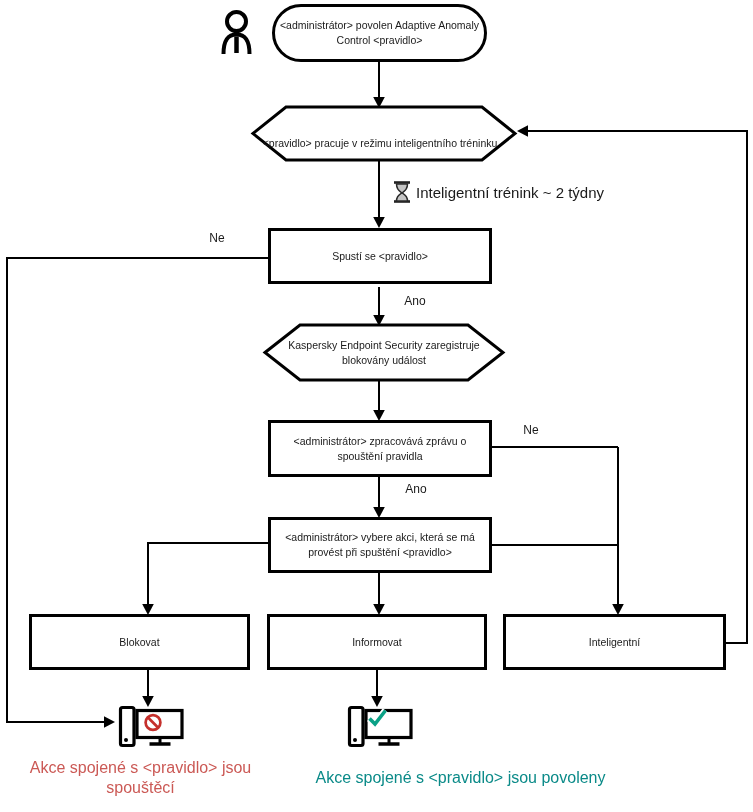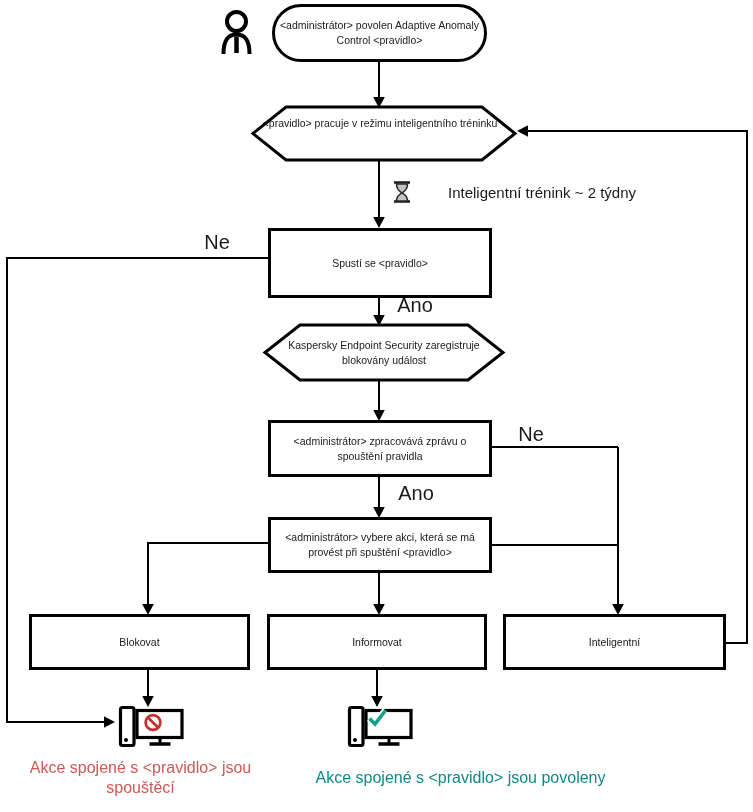--- a/index.html
+++ b/index.html
@@ -9,21 +9,21 @@
   }
   #wires{position:absolute;left:0;top:0;width:753px;height:812px;}
   .node{
     position:absolute;box-sizing:border-box;border:3px solid #000;background:#fff;
     display:flex;align-items:center;justify-content:center;text-align:center;
     font-size:10.5px;line-height:15px;color:#1a1a1a;
   }
   .node span{display:block;}
   .stadium{border-radius:29px;}
   .freelabel{position:absolute;text-align:center;color:#1a1a1a;}
-  .edge-label{font-size:20px;}
+  .edge-label{font-size:12px;}
   .hex-label{
     position:absolute;display:flex;align-items:center;justify-content:center;
     text-align:center;font-size:10.5px;line-height:15px;color:#1a1a1a;
   }
   .hex-label span{display:block;}
   .nowrap{white-space:nowrap;}
   .training-note{font-size:15px;white-space:nowrap;text-align:left;}
   .caption{position:absolute;text-align:center;font-size:16px;line-height:20px;}
   .caption-blocked{color:#cb5955;text-align:center;}
   .caption-allowed{color:#0a8a88;white-space:nowrap;}
@@ -108,33 +108,33 @@
     </g>
   </svg>
 
   <div class="node stadium" style="left:272px;top:4px;width:215px;height:58px;">
     <div>
       <span>&lt;administrátor&gt; povolen Adaptive Anomaly</span>
       <span>Control &lt;pravidlo&gt;</span>
     </div>
   </div>
 
-  <div class="hex-label nowrap" style="left:257px;top:97px;width:246px;height:53px;">
+  <div class="hex-label nowrap" style="left:257px;top:117px;width:246px;height:53px;">
     <span>&lt;pravidlo&gt; pracuje v režimu inteligentního tréninku</span>
   </div>
   <div class="hex-label" style="left:284px;top:325px;width:200px;height:55px;">
     <div>
       <span>Kaspersky Endpoint Security zaregistruje</span>
       <span>blokovány událost</span>
     </div>
   </div>
 
-  <div class="freelabel training-note" style="left:416px;top:184px;margin-left:32px;">Inteligentní trénink ~ 2 týdny</div>
+  <div class="freelabel training-note" style="left:416px;top:184px;">Inteligentní trénink ~ 2 týdny</div>
 
-  <div class="node" style="left:268px;top:228px;width:224px;height:70px;">
+  <div class="node" style="left:268px;top:228px;width:224px;height:56px;">
     <span>Spustí se &lt;pravidlo&gt;</span>
   </div>
 
   <div class="node" style="left:268px;top:420px;width:224px;height:57px;justify-content:center;">
     <div>
       <span>&lt;administrátor&gt; zpracovává zprávu o</span>
       <span>spouštění pravidla</span>
     </div>
   </div>
 

